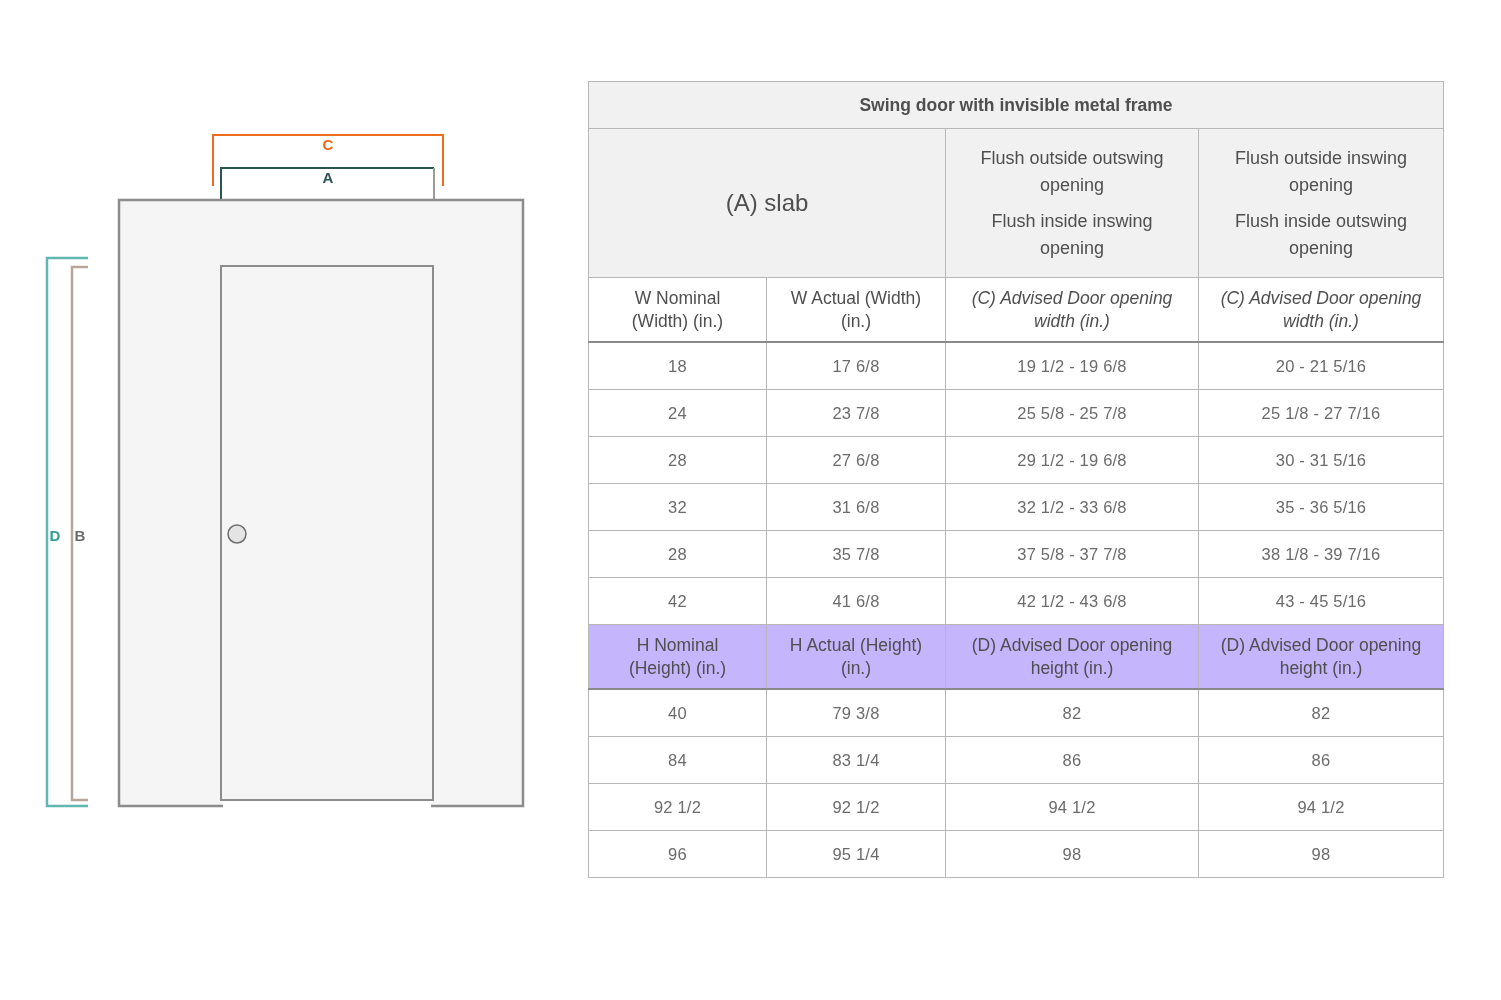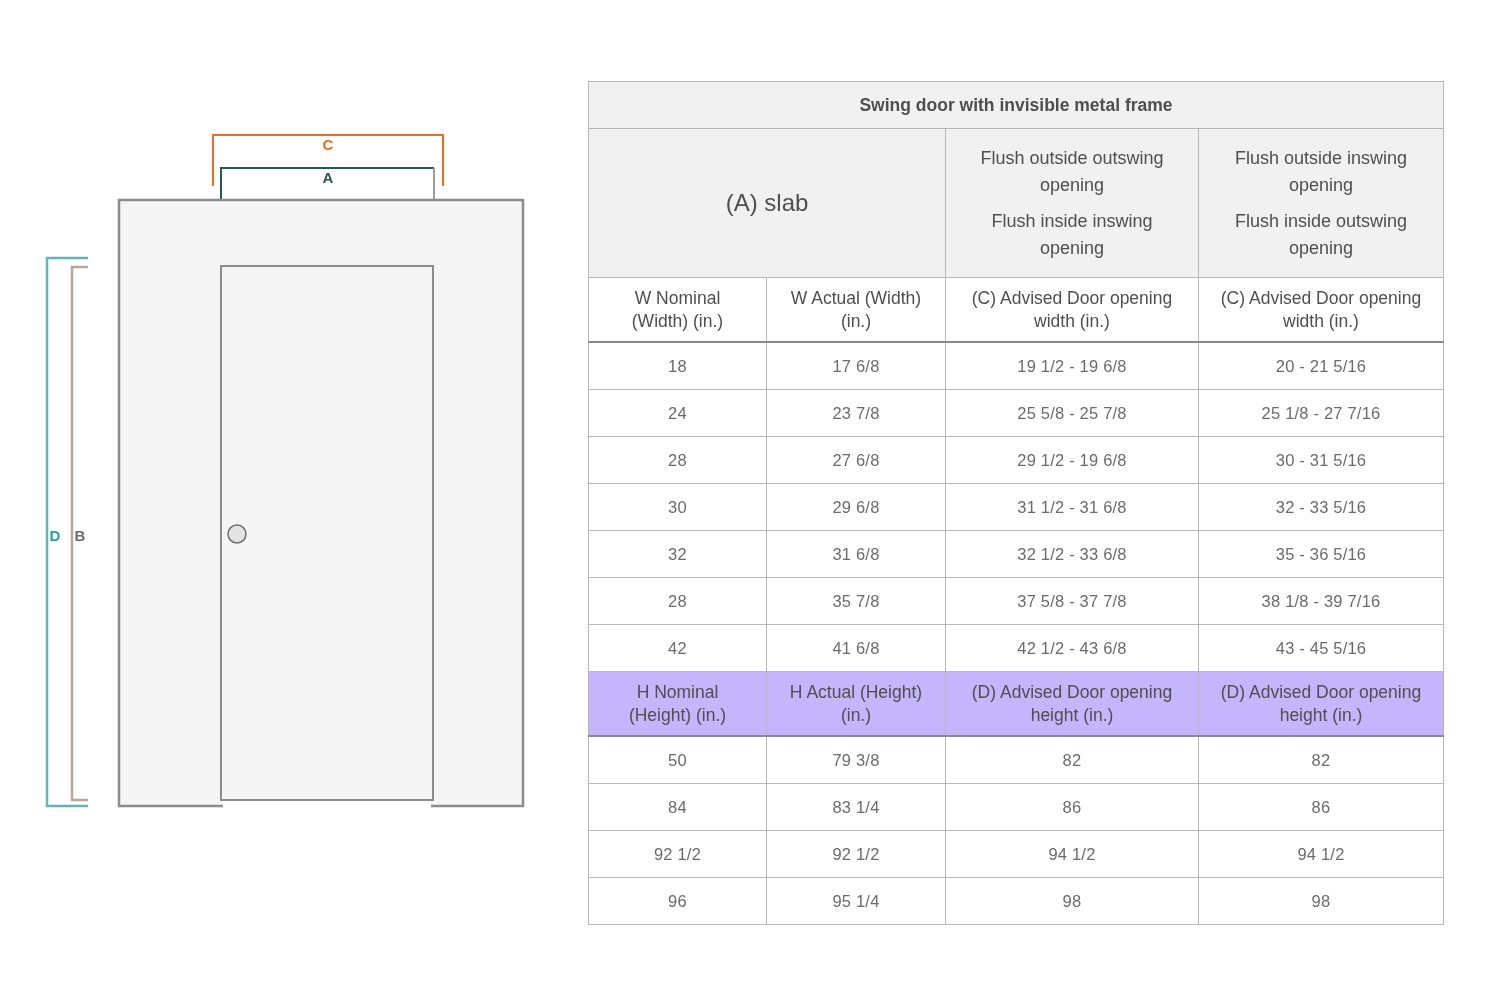--- a/index.html
+++ b/index.html
@@ -23,21 +23,21 @@
   .title-cell{
     height:42px;background:#f1f1f1;font-weight:bold;font-size:17.5px;color:#4a4a4a;
     border-bottom:1px solid #a8a8a8;
   }
   .hdr1{height:144px;background:#f1f1f1;font-size:18px;color:#555555;line-height:1.5;}
   .slab-cell{color:#2A5550;font-size:24px;}
   .flush-block div{margin:9px 0;}
   .sec-hdr td{height:59px;font-size:17.5px;line-height:1.3;border-bottom:2px solid #8a8a8a;}
   .w-hdr td{background:#ffffff;}
   .h-hdr td{background:#c4b5fd;border-top:1px solid #9e9e9e;}
-  .c-col{color:#EC671C;}
+  .c-col{color:#EC671C;font-style:italic;}
   .d-col{color:#2F9D96;}
   .data-row td{height:42px;background:#ffffff;font-size:16.5px;color:#6b6b6b;letter-spacing:.2px;}
 </style>
 </head>
 <body>
 
 <div class="page">
 
   <svg class="diagram" width="560" height="1000" viewBox="0 0 560 1000">
 
@@ -114,26 +114,20 @@
           <td>25 5/8 - 25 7/8</td>
           <td>25 1/8 - 27 7/16</td>
         </tr>
         <tr class="data-row">
           <td>28</td>
           <td>27 6/8</td>
           <td>29 1/2 - 19 6/8</td>
           <td>30 - 31 5/16</td>
         </tr>
         <tr class="data-row">
-          <td>30</td>
-          <td>29 6/8</td>
-          <td>31 1/2 - 31 6/8</td>
-          <td>32 - 33 5/16</td>
-        </tr>
-        <tr class="data-row">
           <td>32</td>
           <td>31 6/8</td>
           <td>32 1/2 - 33 6/8</td>
           <td>35 -  36 5/16</td>
         </tr>
         <tr class="data-row">
           <td>28</td>
           <td>35 7/8</td>
           <td>37 5/8 - 37 7/8</td>
           <td>38 1/8 - 39 7/16</td>
@@ -151,21 +145,21 @@
       <tr class="sec-hdr h-hdr">
         <td>H Nominal (Height) (in.)</td>
         <td>H Actual (Height) (in.)</td>
         <td class="d-col">(D) Advised Door opening height (in.)</td>
         <td class="d-col">(D) Advised Door opening height (in.)</td>
       </tr>
     </tbody>
 
     <tbody id="h-body">
         <tr class="data-row">
-          <td>50</td>
+          <td>40</td>
           <td>79 3/8</td>
           <td>82</td>
           <td>82</td>
         </tr>
         <tr class="data-row">
           <td>84</td>
           <td>83 1/4</td>
           <td>86</td>
           <td>86</td>
         </tr>

